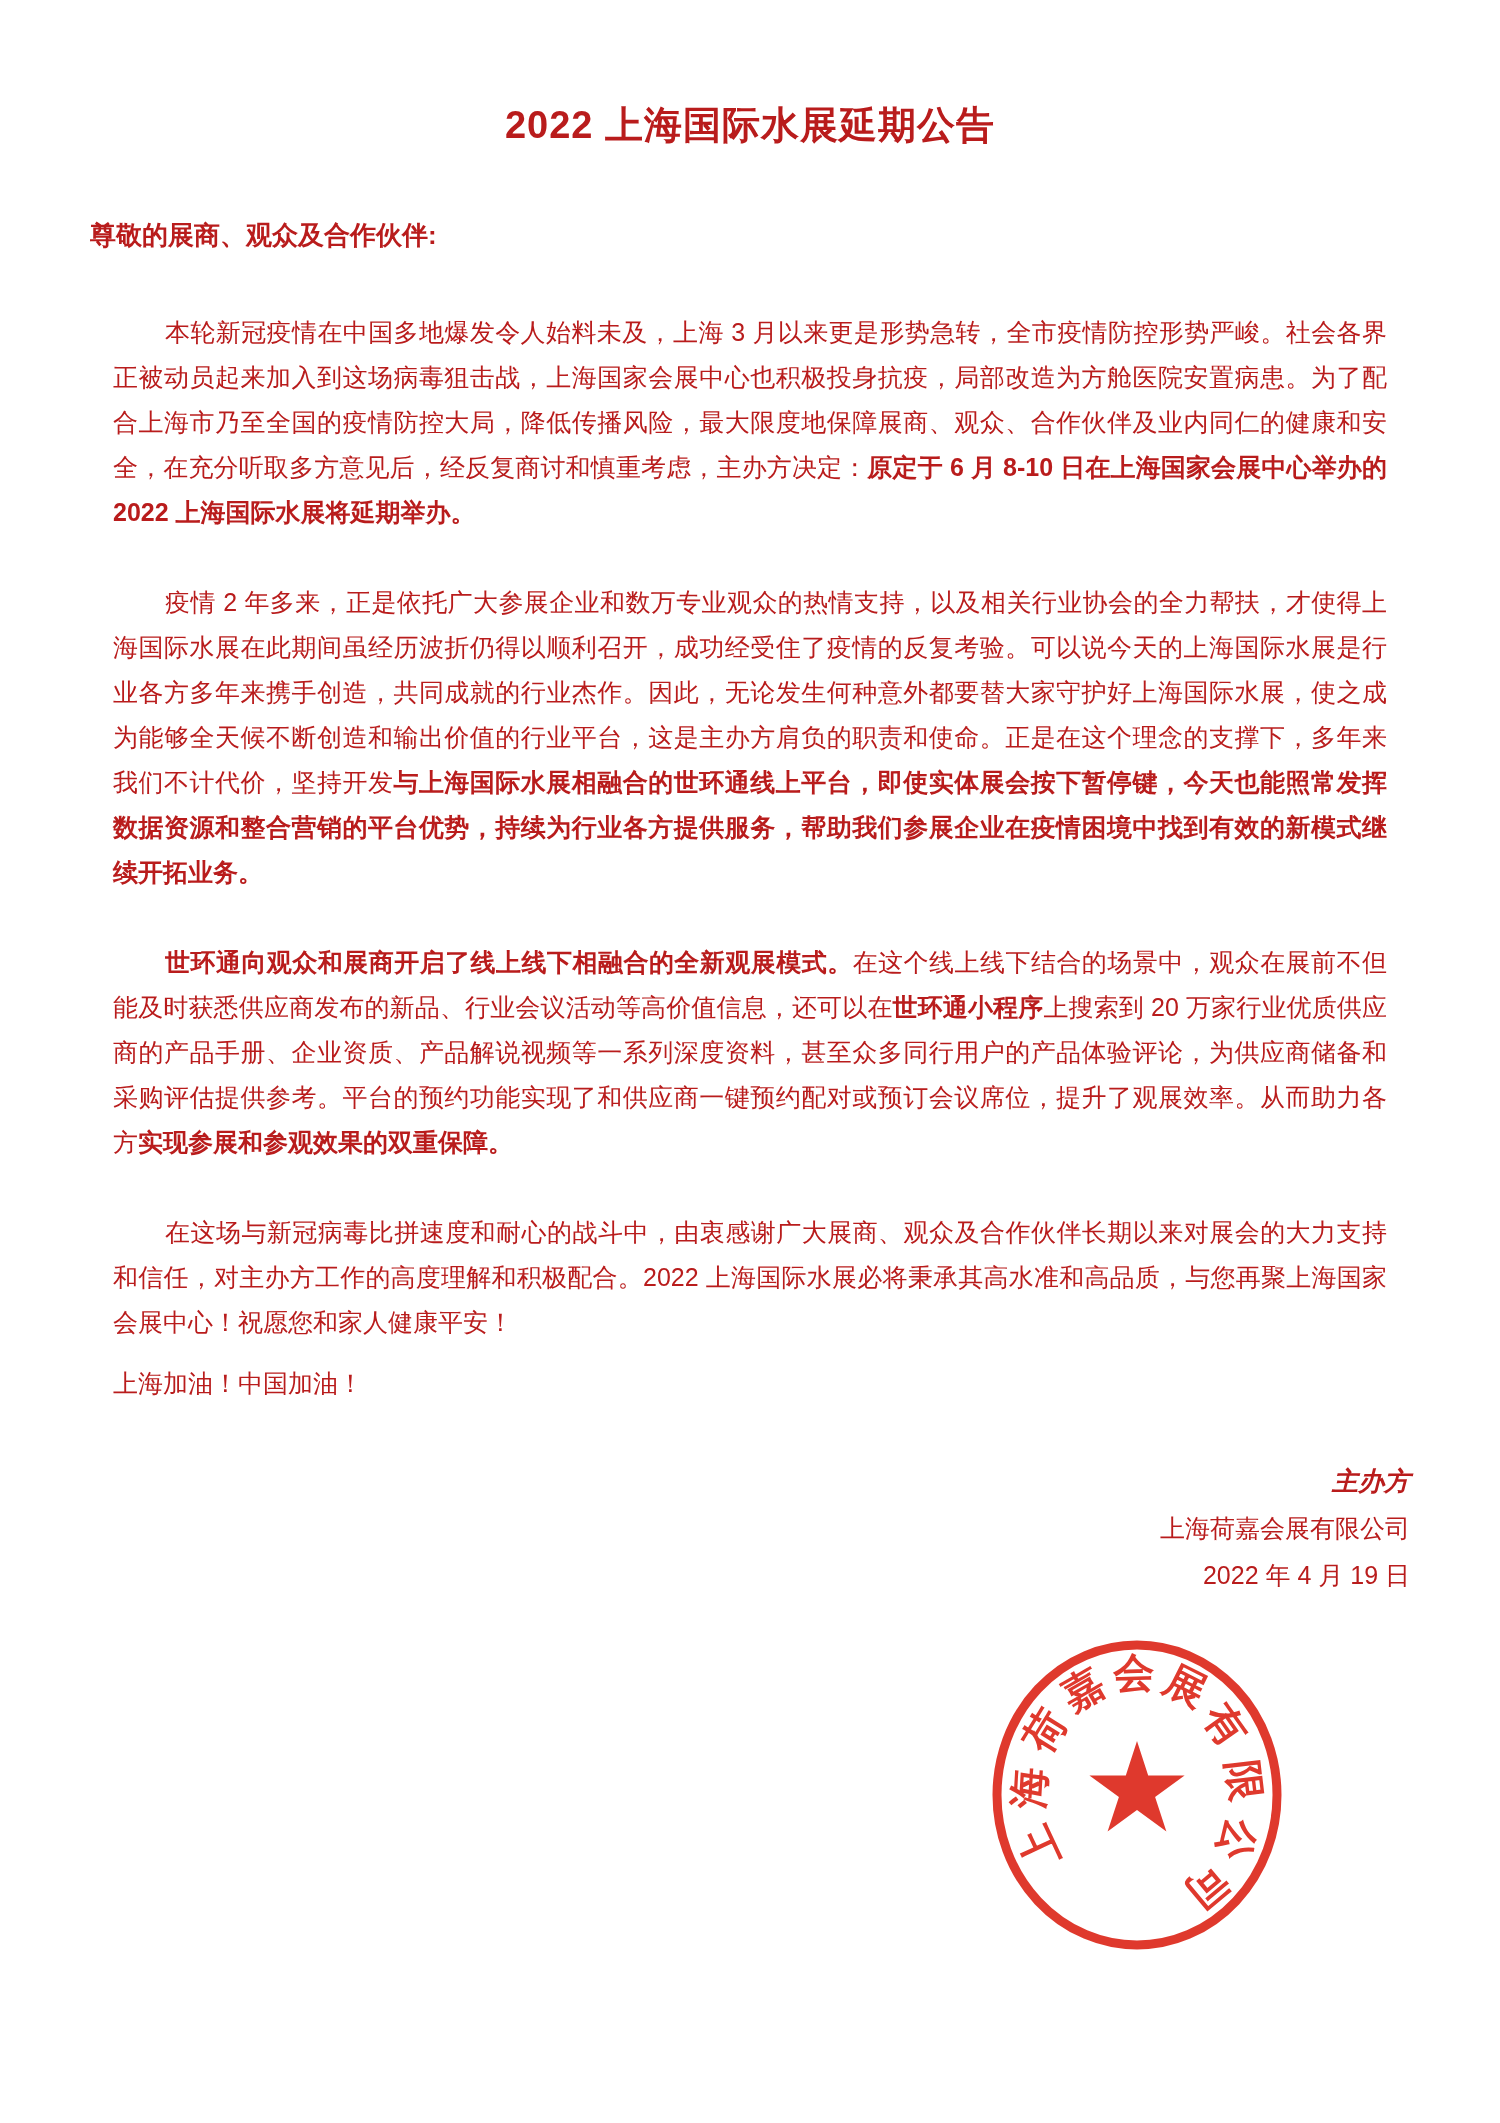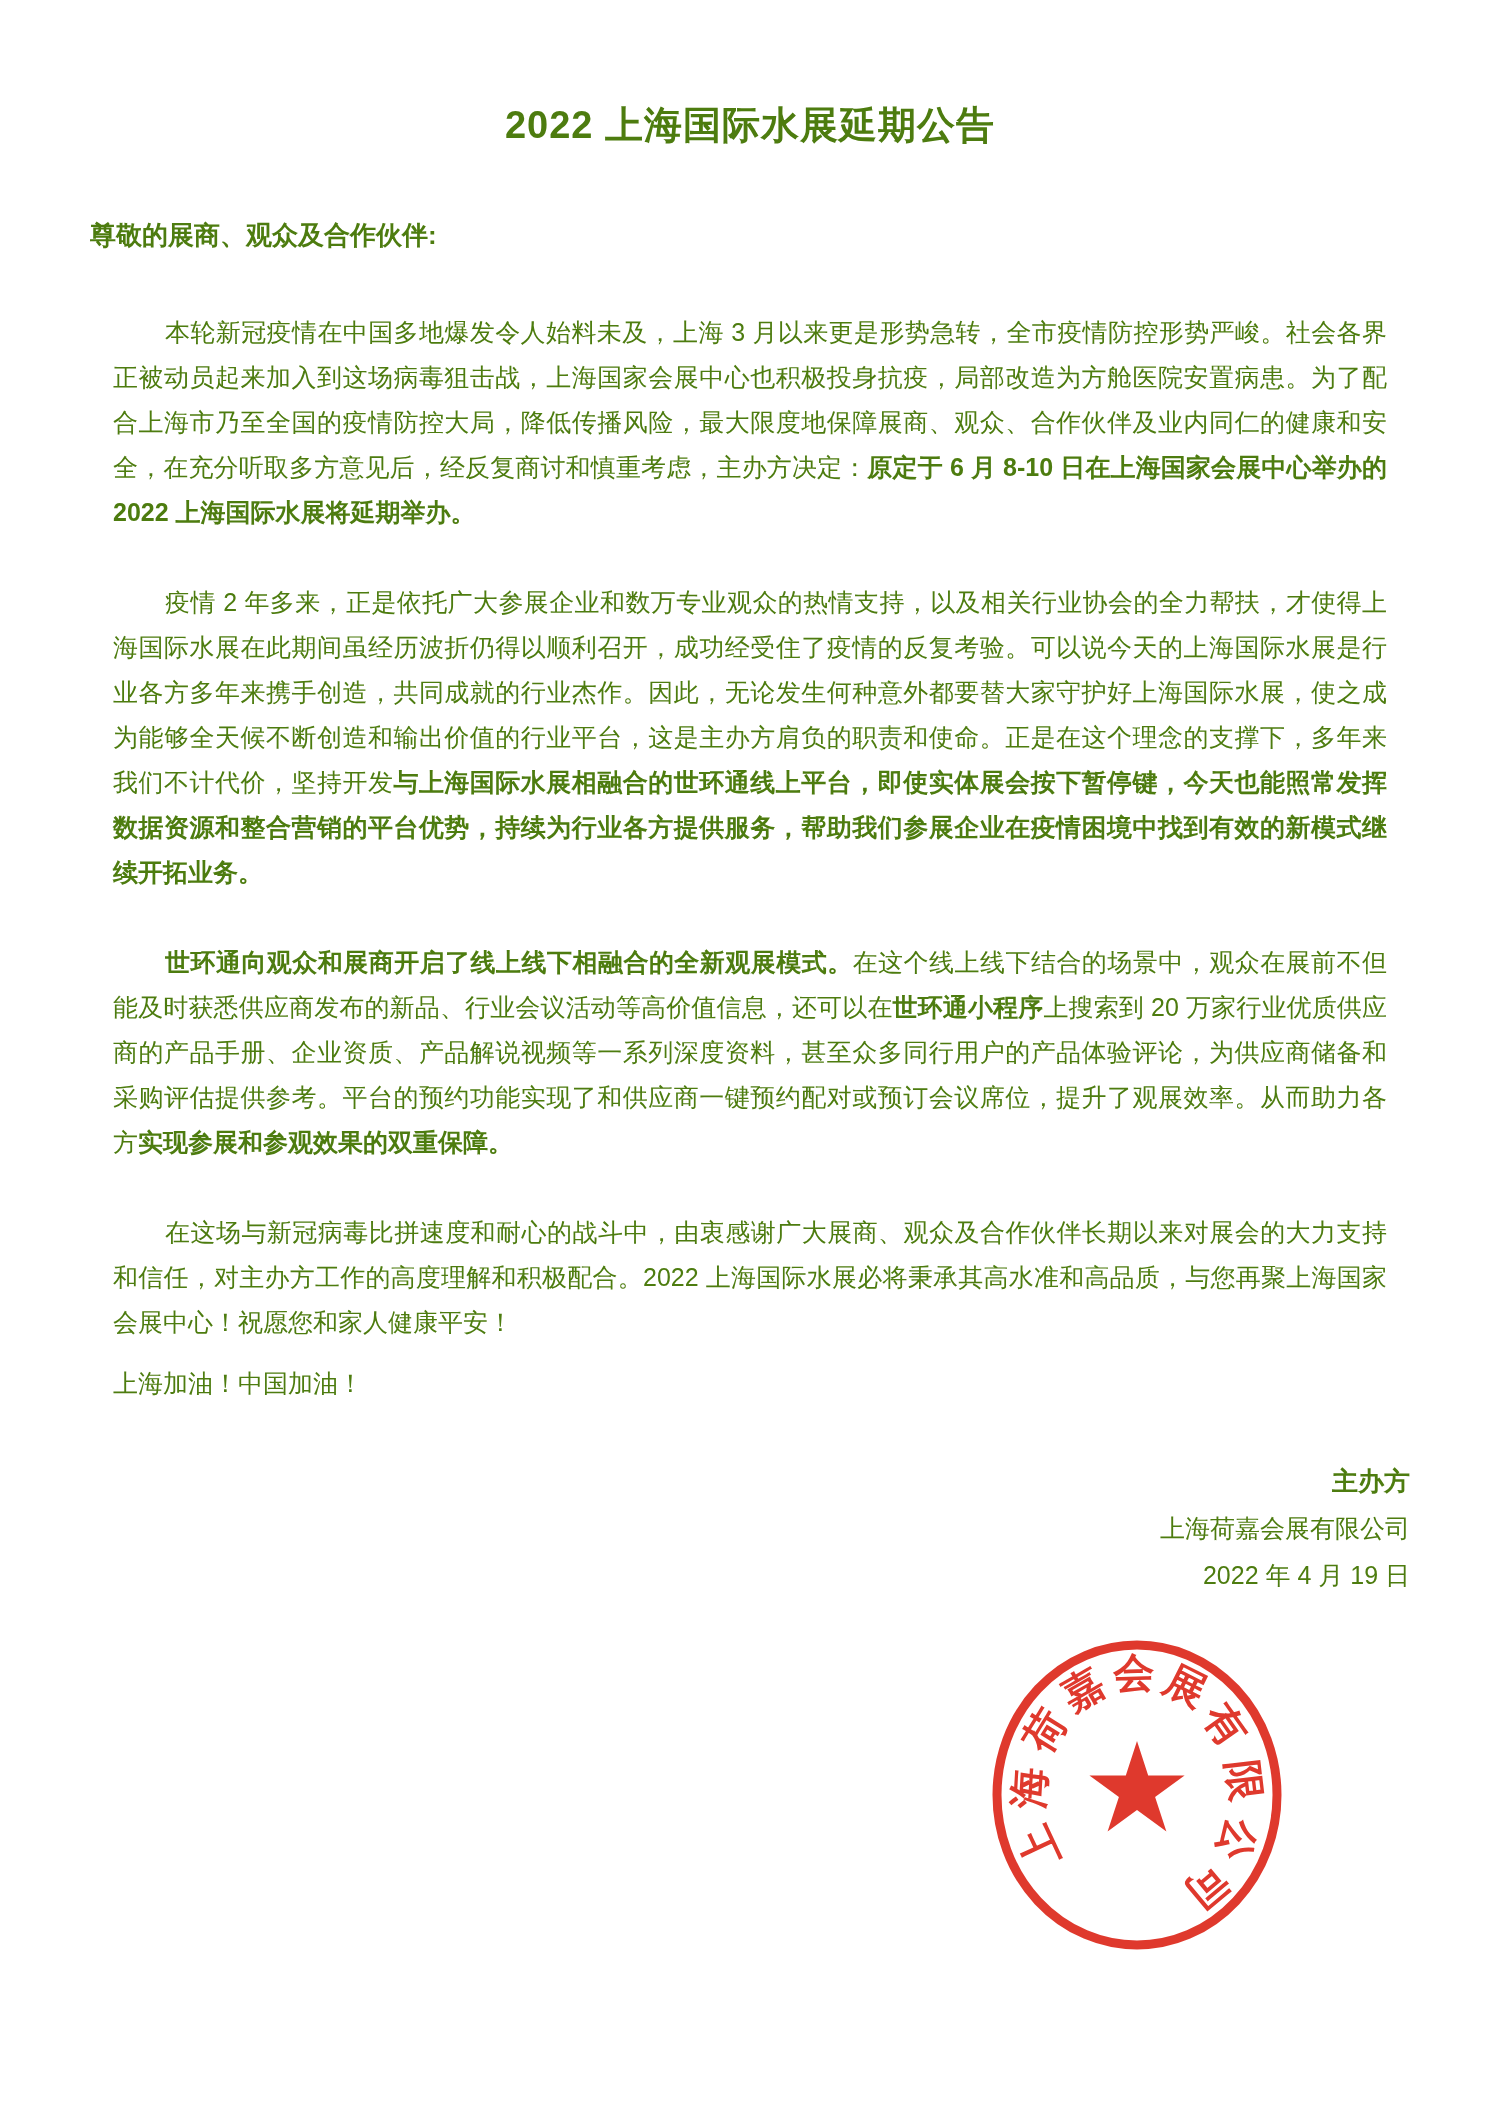--- a/index.html
+++ b/index.html
@@ -1,21 +1,21 @@
 <!DOCTYPE html>
 <html><head>
 <meta charset="utf-8">
 <style>
   html,body{margin:0;padding:0;background:#ffffff;}
   .page{
     position:relative;
     width:1500px;
     height:2123px;
     background:#ffffff;
-    color:#4d7c0f;
+    color:#b91c1c;
     font-family:"Liberation Sans","DejaVu Sans",sans-serif;
     overflow:hidden;
   }
   .title{
     margin:0;
     padding-top:104px;
     text-align:center;
     font-size:38px;
     font-weight:700;
     line-height:42px;
@@ -37,21 +37,21 @@
   }
   #paragraphs .body-par:first-child{margin-top:52px;}
   .body-par.no-indent{text-indent:0;margin-top:16px;}
   .body-par b{font-weight:700;}
   .signature{
     margin:52px 90px 0 90px;
     text-align:right;
     font-size:25px;
     line-height:47px;
   }
-  .sig-role{font-weight:700;font-size:26px;}
+  .sig-role{font-weight:700;font-size:26px;font-style:italic;}
   .stamp{
     position:absolute;
     left:987px;
     top:1635px;
     width:300px;
     height:320px;
     mix-blend-mode:multiply;
     opacity:0.93;
     pointer-events:none;
   }

